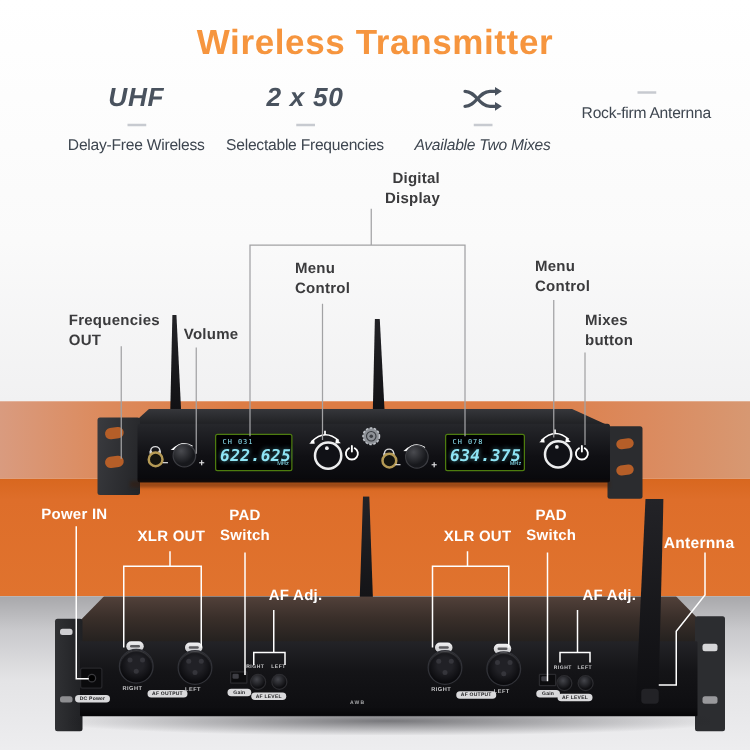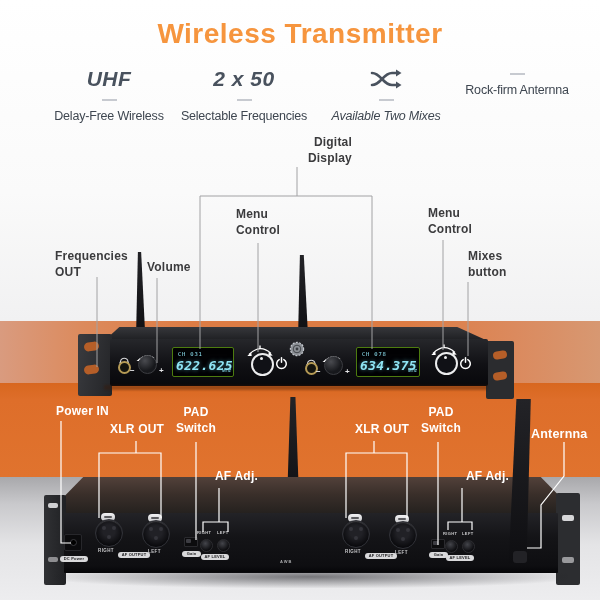--- a/index.html
+++ b/index.html
@@ -320,21 +320,21 @@
   <div class="fl" style="left:236px;top:207px;z-index:41;">Menu
 Control</div>
   <div class="fl" style="left:428px;top:206px;z-index:41;">Menu
 Control</div>
   <div class="fl" style="left:55px;top:249px;z-index:41;">Frequencies
 OUT</div>
   <div class="fl" style="left:147px;top:260px;z-index:41;">Volume</div>
   <div class="fl" style="left:468px;top:249px;z-index:41;">Mixes
 button</div>
 
-  <div class="rl" style="left:40px;top:404px;z-index:41;padding-left:16px;">Power IN</div>
+  <div class="rl" style="left:17px;top:404px;z-index:41;padding-left:16px;">Power IN</div>
   <div class="rl" style="left:110px;top:422px;z-index:41;">XLR OUT</div>
   <div class="rl" style="left:168px;top:405px;width:56px;text-align:center;z-index:41;">PAD
 Switch</div>
   <div class="rl" style="left:215px;top:469px;z-index:41;">AF Adj.</div>
   <div class="rl" style="left:355px;top:422px;z-index:41;">XLR OUT</div>
   <div class="rl" style="left:413px;top:405px;width:56px;text-align:center;z-index:41;">PAD
 Switch</div>
   <div class="rl" style="left:466px;top:469px;z-index:41;">AF Adj.</div>
   <div class="rl" style="left:531px;top:426px;font-size:12.5px;z-index:41;">Anternna</div>
 

